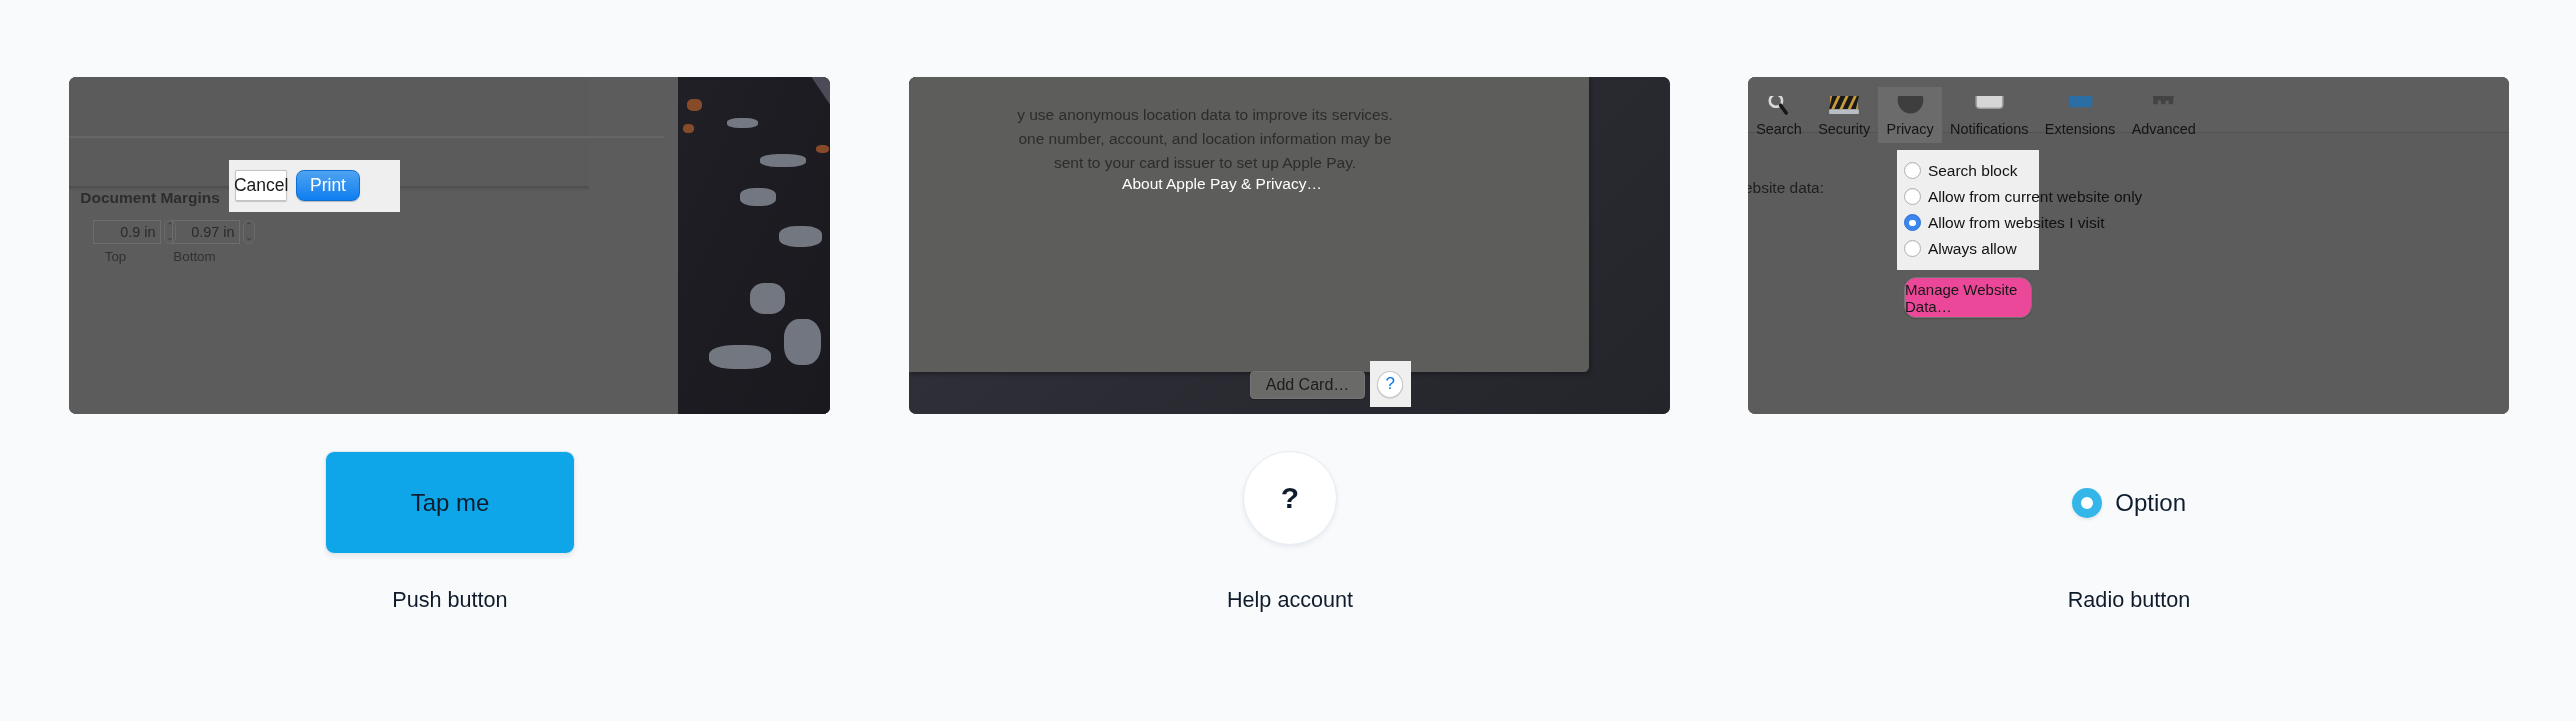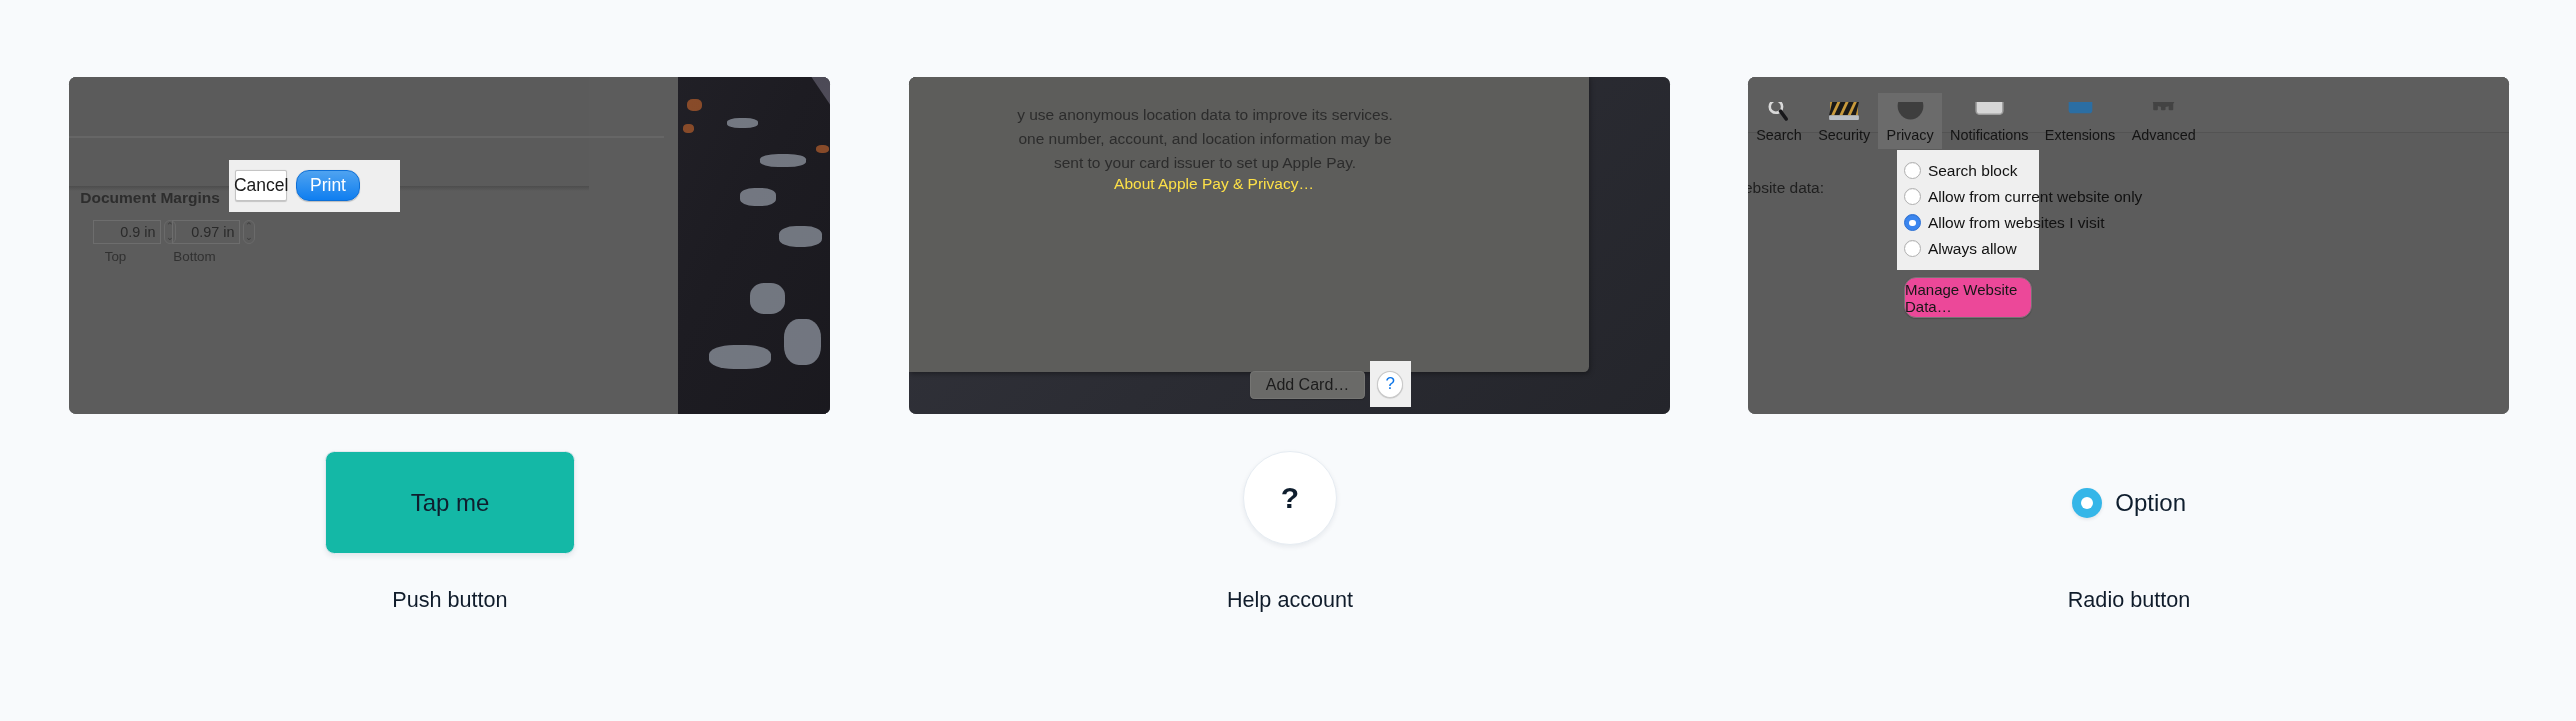--- a/index.html
+++ b/index.html
@@ -128,21 +128,21 @@
     display: flex; align-items: center; justify-content: center;
     font-size: 17.5px;
     color: #1a1a1a;
   }
   .btn-print {
     position: absolute;
     left: 67px; top: 10.3px;
     width: 64px; height: 31px;
     background: linear-gradient(#4fa3f0, #0f7ef0);
     border: 0.5px solid #0d6fd6;
-    border-radius: 13px;
+    border-radius: 8px;
     box-shadow: 0 0.5px 1px rgba(0,0,0,.22);
     display: flex; align-items: center; justify-content: center;
     font-size: 17.5px;
     color: #ffffff;
   }
 
   .p1-section-title {
     position: absolute;
     left: 11.3px; top: 112px;
     font-size: 15.5px;
@@ -202,25 +202,25 @@
     position: absolute;
     left: 0; top: 26px;
     width: 592px;
     text-align: center;
     font-size: 15.5px;
     line-height: 1.55;
     color: #2c2c2c;
   }
   .p2-link {
     position: absolute;
-    left: 0; top: 98px;
+    left: 8px; top: 98px;
     width: 592px;
     text-align: center;
     font-size: 15.5px;
-    color: #fde047;
+    color: #ffffff;
     padding-left: 18px;
   }
   .btn-addcard {
     position: absolute;
     left: 341px; top: 294px;
     width: 115px; height: 28px;
     background: #6a6a68;
     border: 0.5px solid #757573;
     border-radius: 4.1px;
     display: flex; align-items: center; justify-content: center;
@@ -251,21 +251,21 @@
   .p3-bg { position: absolute; inset: 0; background: #5c5c5c; }
   .p3-toolbar {
     position: absolute;
     left: 0; top: 0; right: 0;
     height: 56px;
     background: #5e5e5e;
     border-bottom: 1px solid #535353;
   }
   .p3-tabs {
     position: absolute;
-    left: 0; top: 16px;
+    left: 0; top: 10px;
     height: 56px;
     display: flex;
     align-items: center;
   }
   .p3-tab {
     height: 56px;
     padding: 0 8.2px 5.7px 8.2px;
     display: flex;
     flex-direction: column;
     align-items: center;
@@ -343,21 +343,21 @@
     position: absolute;
     left: 0; top: 0;
     width: 762px;
     display: flex;
     flex-direction: column;
     align-items: center;
   }
 
   .demo-push {
     width: 250px; height: 103px;
-    background: #14b8a6;
+    background: #0ea5e9;
     border: 0.5px solid #e3e9ef;
     border-radius: 9.3px;
     box-shadow: 0 2.1px 5.2px rgba(16,32,56,.07);
     display: flex; align-items: center; justify-content: center;
     font-size: 24px;
     color: #0f1e2e;
   }
   .demo-help {
     width: 94px; height: 94px;
     background: #ffffff;

